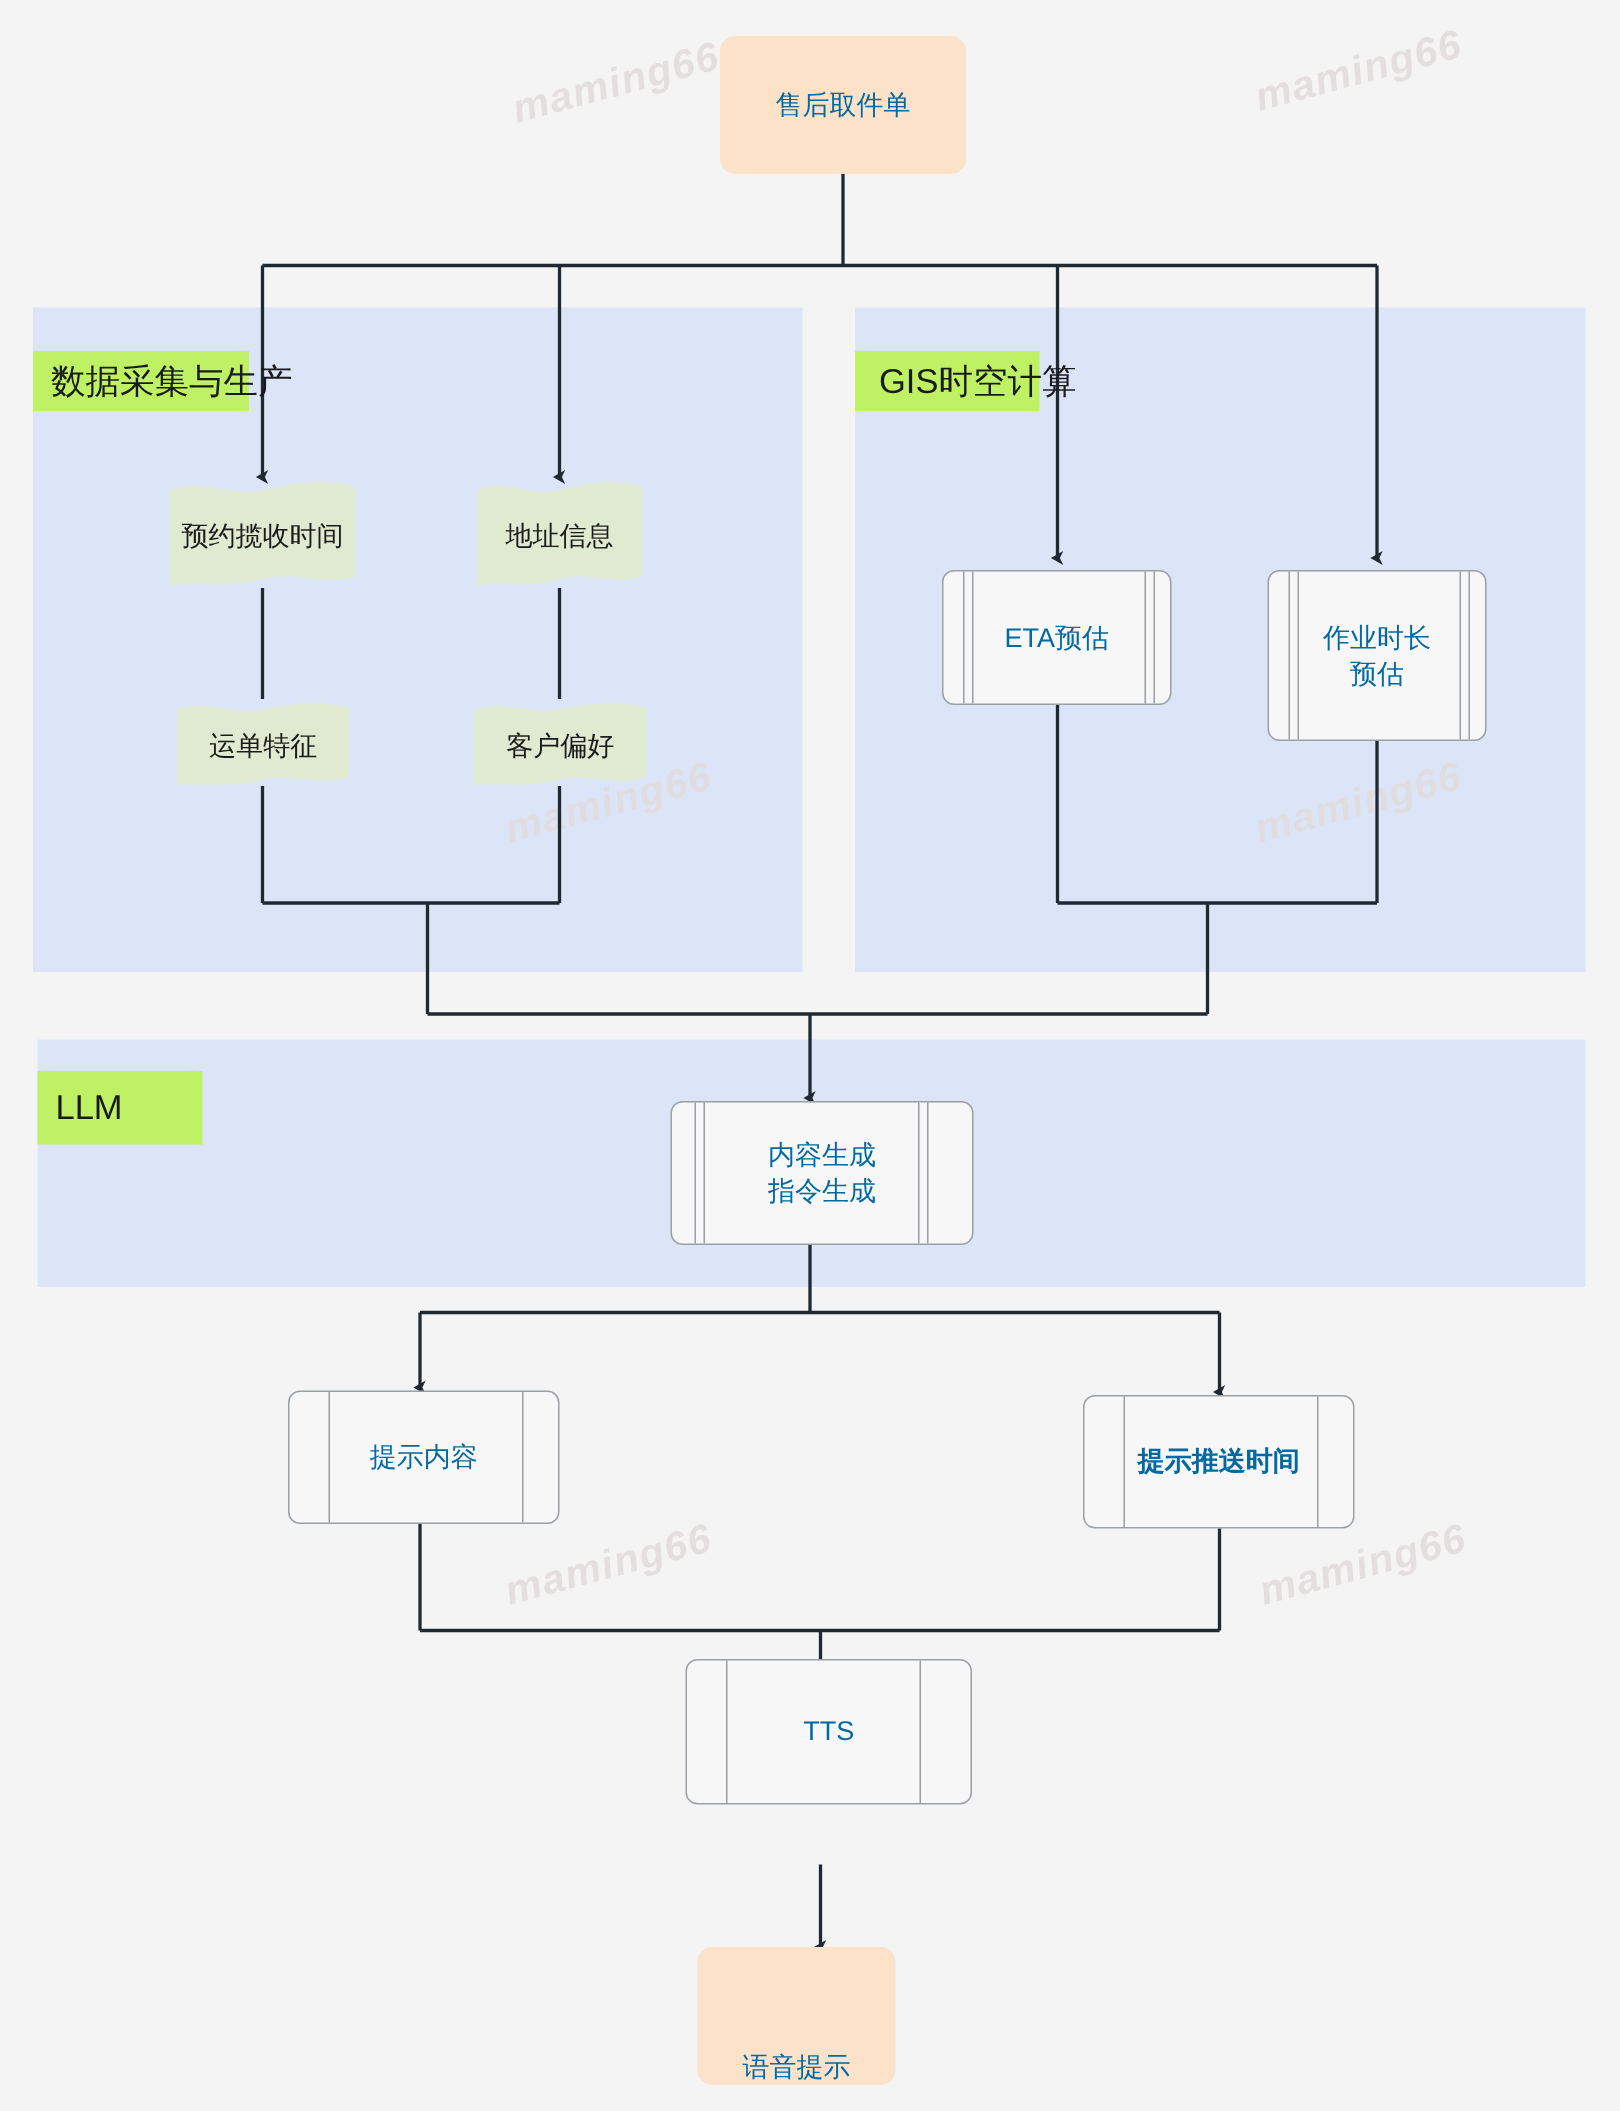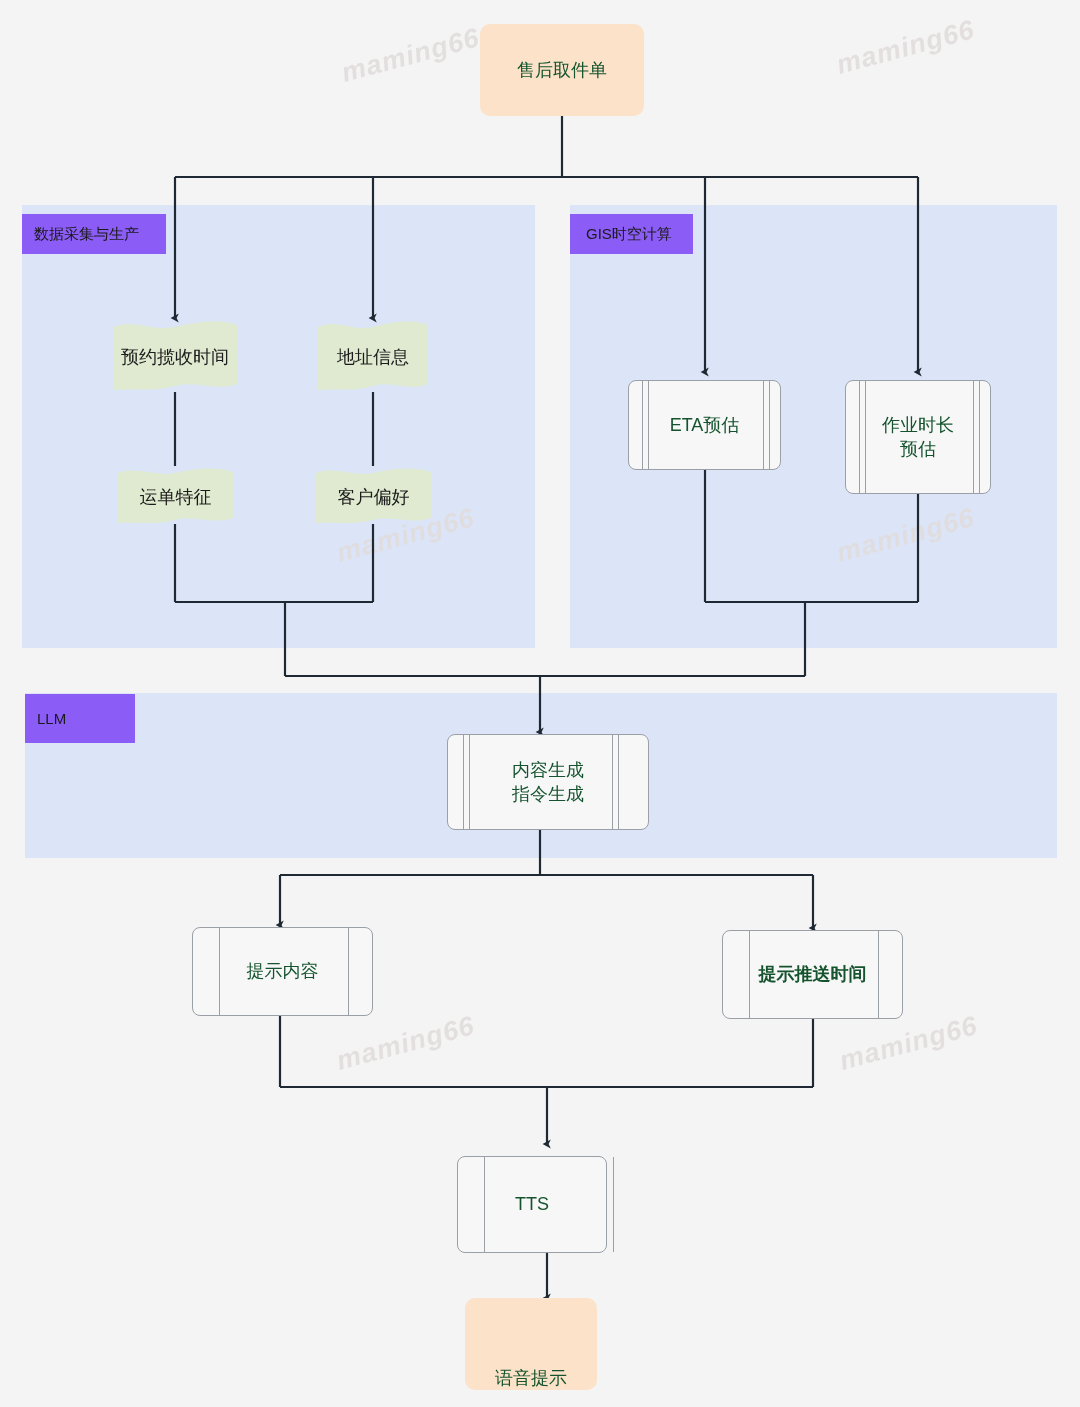--- a/index.html
+++ b/index.html
@@ -27,37 +27,38 @@
     opacity:.85;
   }
 
   
   .group{
     position:absolute;
     background:#dbe5f7;
   }
   .group-label{
     position:absolute;
-    background:#8b5cf6;
+    background:#bef264;
     color:#1a1a1a;
-    font-size:15px;
+    font-size:23px;
     display:flex;align-items:center;
     padding-left:12px;
     box-sizing:border-box;
     white-space:nowrap;
+    margin-top:20px;
   }
 
   
   .node{
     position:absolute;
     box-sizing:border-box;
     display:flex;align-items:center;justify-content:center;
     text-align:center;
     font-size:18px;
-    color:#14532d;
+    color:#0369a1;
     line-height:1.35;
     white-space:pre-line;
   }
   .node.terminal{
     background:#fbe2c8;
     border-radius:10px;
   }
   .node.proc{
     background:#f7f7f7;
     border:1px solid #9aa0a6;
@@ -217,19 +218,19 @@
     <span class="bar" style="left:155px;"></span>
     <span class="lbl">提示内容</span>
   </div>
 
   <div class="node proc" style="left:722px;top:930px;width:181px;height:89px;font-weight:bold;">
     <span class="bar" style="left:26px;"></span>
     <span class="bar" style="left:155px;"></span>
     <span class="lbl">提示推送时间</span>
   </div>
 
-  <div class="node proc" style="left:457px;top:1156px;width:150px;height:97px;">
+  <div class="node proc" style="left:457px;top:1106px;width:191px;height:97px;">
     <span class="bar" style="left:26px;"></span>
     <span class="bar" style="left:155px;"></span>
     <span class="lbl">TTS</span>
   </div>
 
 </div>
 
 </body></html>

